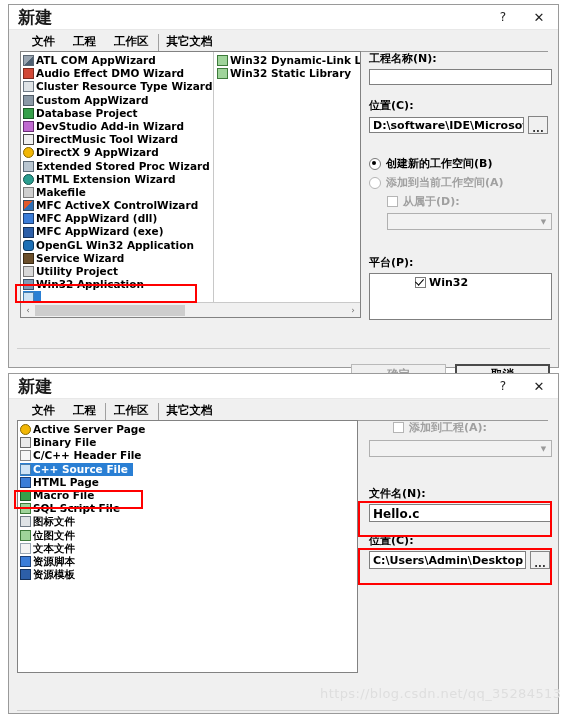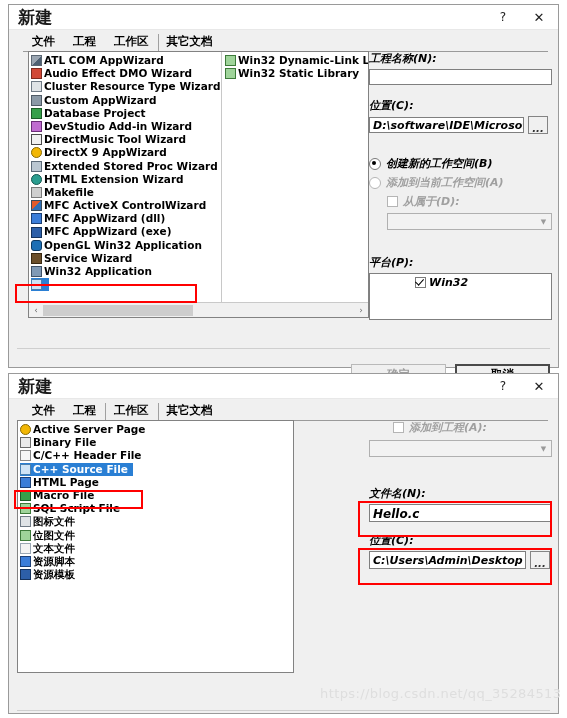--- a/index.html
+++ b/index.html
@@ -58,21 +58,21 @@
   .ic-v{background:#9fd49a;border:1px solid #3d7a3a;}
   .ic-w{background:#f5f5f5;border:1px solid #888;}
 
   
   .hscroll{position:absolute;left:0;right:0;bottom:0;height:14px;background:#f0f0f0;border-top:1px solid #c9c9c9;display:flex;align-items:center;}
   .hs-arrow{width:14px;text-align:center;font-size:9px;color:#6d6d6d;}
   .hs-track{flex:1;height:11px;position:relative;}
   .hs-thumb{position:absolute;left:0;top:0;height:11px;background:#cdcdcd;}
 
   
-  .rightpanel{position:absolute;font-style:italic;}
+  .rightpanel{position:absolute;}
   .flabel{font-size:11px;font-weight:700;margin-bottom:3px;}
   .tinput{background:#fff;border:1px solid #7f7f7f;height:16px;line-height:16px;font-size:11px;font-weight:700;padding:0 3px;box-sizing:border-box;overflow:hidden;white-space:nowrap;}
   .tinput.empty{font-weight:400;}
   .rowwrap{display:flex;align-items:center;gap:4px;}
   .browsebtn{width:20px;height:18px;border:1px solid #848484;background:#f0f0f0;font-size:10px;font-weight:700;display:flex;align-items:flex-end;justify-content:center;line-height:9px;box-sizing:border-box;color:#333;}
   .radio-row{display:flex;align-items:center;gap:5px;font-size:11px;font-weight:700;margin-bottom:4px;}
   .radio{width:10px;height:10px;border-radius:50%;border:1px solid #7a7a7a;background:#fff;position:relative;flex:0 0 10px;}
   .radio.on::after{content:"";position:absolute;left:2px;top:2px;width:4px;height:4px;border-radius:50%;background:#000;}
   .dim{color:#a0a0a0;}
   .dim .radio{border-color:#b5b5b5;}
@@ -113,21 +113,21 @@
   <div class="tabstrip">
     <div class="tab">文件</div>
     <div class="tab active">工程</div>
     <div class="tab">工作区</div>
     <div class="tab">其它文档</div>
     <div class="tabline"></div>
   </div>
 
   <div class="body">
 
-    <div class="listpanel" style="left:11px;top:0;width:341px;height:267px;">
+    <div class="listpanel" style="left:3px;top:0;width:341px;height:267px;">
       <div class="listcols" style="bottom:14px;">
         <div class="listcol" style="width:190px;">
           <div class="litem">
               <span class="ico">
                 <i class="ic-a"></i>
               </span>
               <span>ATL COM AppWizard</span>
             </div>
           <div class="litem">
               <span class="ico">
@@ -211,20 +211,26 @@
               <span class="ico">
                 <i class="ic-o"></i>
               </span>
               <span>OpenGL Win32 Application</span>
             </div>
           <div class="litem">
               <span class="ico">
                 <i class="ic-p"></i>
               </span>
               <span>Service Wizard</span>
+            </div>
+          <div class="litem">
+              <span class="ico">
+                <i class="ic-q"></i>
+              </span>
+              <span>Utility Project</span>
             </div>
           <div class="litem">
               <span class="ico">
                 <i class="ic-r"></i>
               </span>
               <span>Win32 Application</span>
             </div>
           <div class="litem sel">
               <span class="ico">
                 <i class="ic-u"></i>
@@ -318,21 +324,21 @@
   <div class="tabstrip">
     <div class="tab active">文件</div>
     <div class="tab">工程</div>
     <div class="tab">工作区</div>
     <div class="tab">其它文档</div>
     <div class="tabline"></div>
   </div>
 
   <div class="body">
 
-    <div class="listpanel" style="left:0;top:0;width:277px;height:253px;">
+    <div class="listpanel" style="left:0;top:0;width:341px;height:253px;">
       <div class="listcols">
         <div class="listcol" style="width:335px;">
           <div class="litem">
               <span class="ico">
                 <i class="ic-h"></i>
               </span>
               <span>Active Server Page</span>
             </div>
           <div class="litem">
               <span class="ico">

